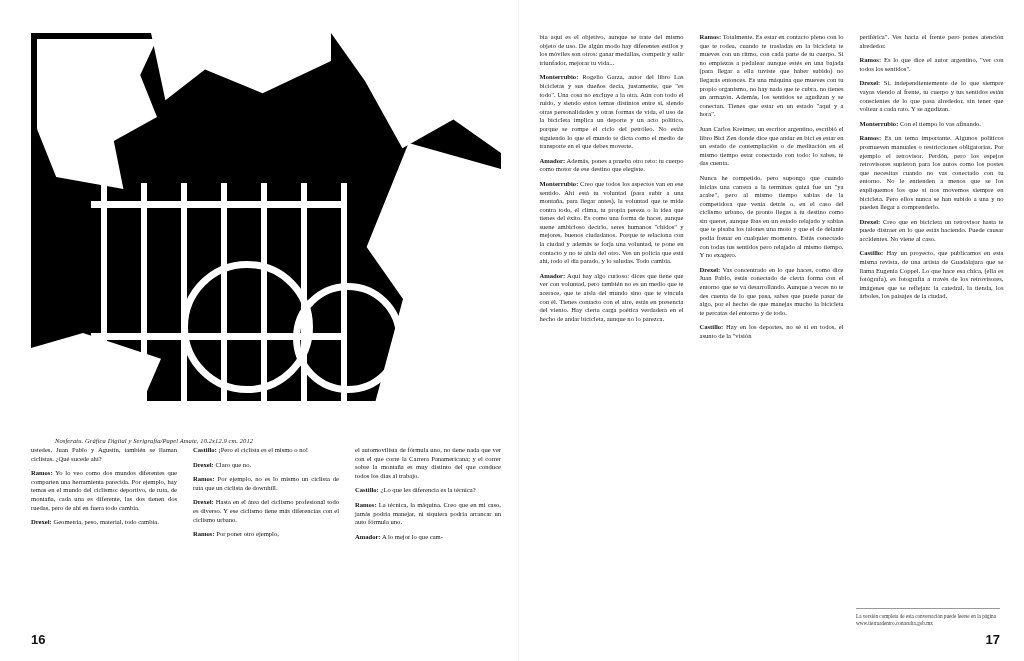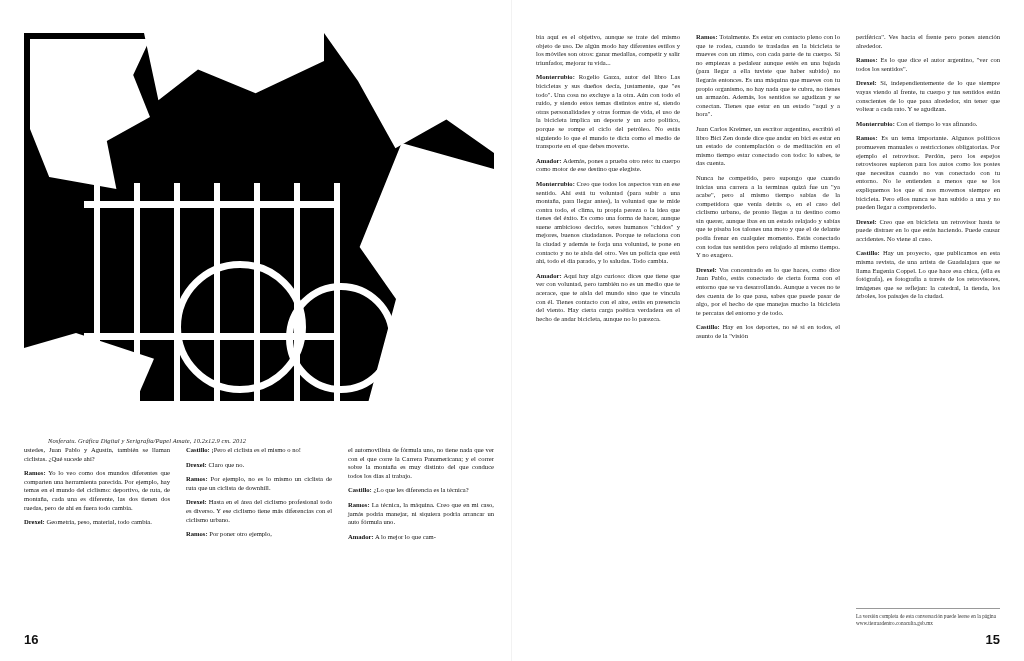--- a/index.html
+++ b/index.html
@@ -13,20 +13,21 @@
     font-family: "Liberation Serif", serif;
     color: #1a1a1a;
     position: relative;
     overflow: hidden;
   }
 
   .spread {
     position: absolute;
     inset: 0;
     display: flex;
+    margin-left: 7px;
   }
 
   .page {
     position: relative;
     height: 661px;
   }
   .page-left { width: 512px; }
   .page-right { width: 512px; }
 
   
@@ -257,16 +258,16 @@
         <p><span class="speaker">Drexel:</span> Sí, independientemente de lo que siempre vayas viendo al frente, tu cuerpo y tus sentidos están conscientes de lo que pasa alrededor, sin tener que voltear a cada rato. Y se agudizan.</p>
         <p><span class="speaker">Monterrubio:</span> Con el tiempo lo vas afinando.</p>
         <p><span class="speaker">Ramos:</span> Es un tema importante. Algunos políticos promueven manuales o restricciones obligatorias. Por ejemplo el retrovisor. Perdón, pero los espejos retrovisores supieron para los autos como los postes que necesitas cuando no vas conectado con tu entorno. No le entienden a menos que se los expliquemos los que sí nos movemos siempre en bicicleta. Pero ellos nunca se han subido a una y no pueden llegar a comprenderlo.</p>
         <p><span class="speaker">Drexel:</span> Creo que en bicicleta un retrovisor hasta te puede distraer en lo que estás haciendo. Puede causar accidentes. No viene al caso.</p>
         <p><span class="speaker">Castillo:</span> Hay un proyecto, que publicamos en esta misma revista, de una artista de Guadalajara que se llama Eugenia Coppel. Lo que hace esa chica, (ella es fotógrafa), es fotografía a través de los retrovisores, imágenes que se reflejan: la catedral, la tienda, los árboles, los paisajes de la ciudad.</p>
       </div>
     </div>
 
     <div class="note">La versión completa de esta  conversación puede leerse en la página www.tierraadentro.conaculta.gob.mx</div>
 
-    <div class="folio folio-right">15</div>
+    <div class="folio folio-right">17</div>
   </div>
 
 </div>
 
 </body></html>

